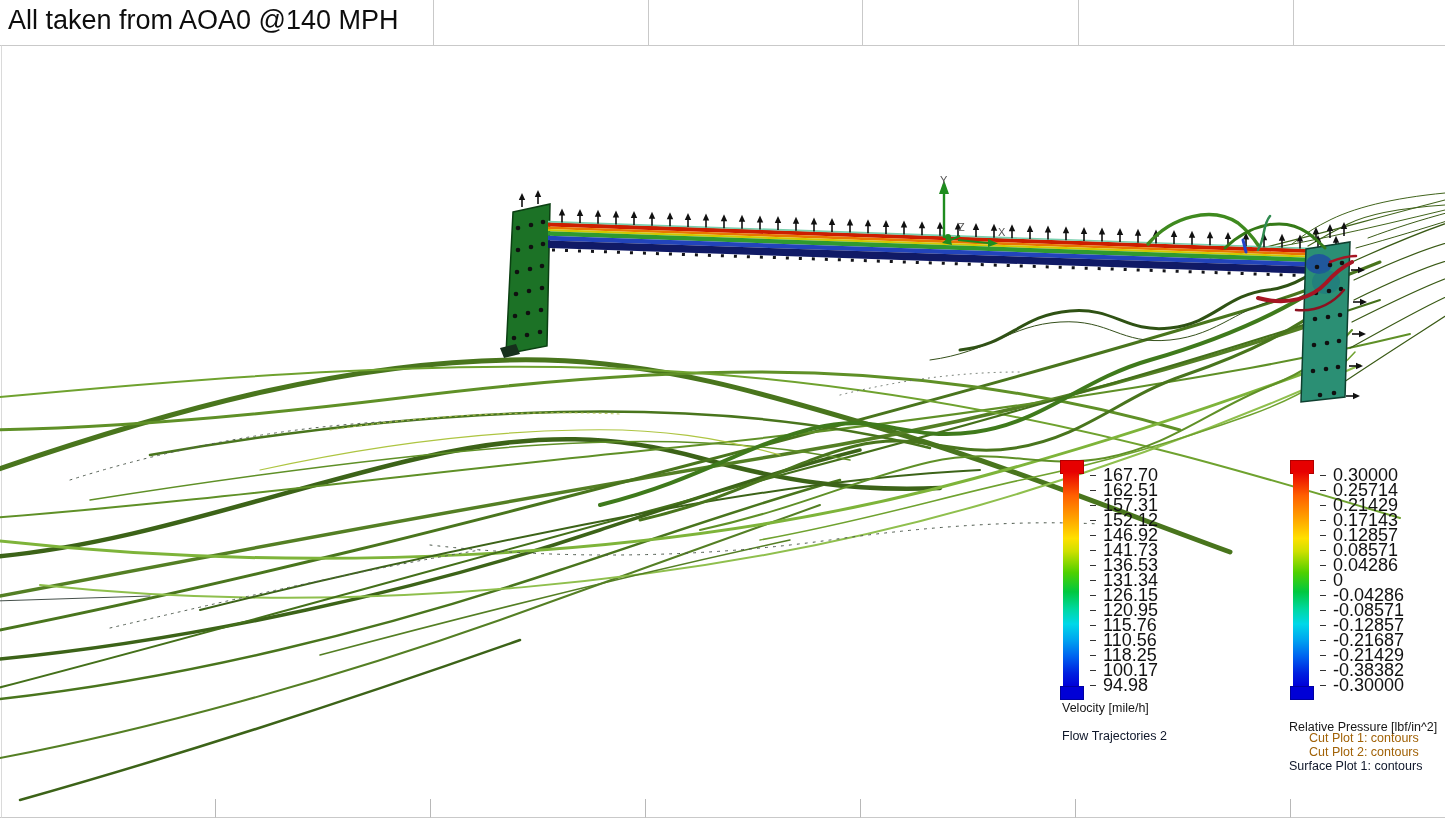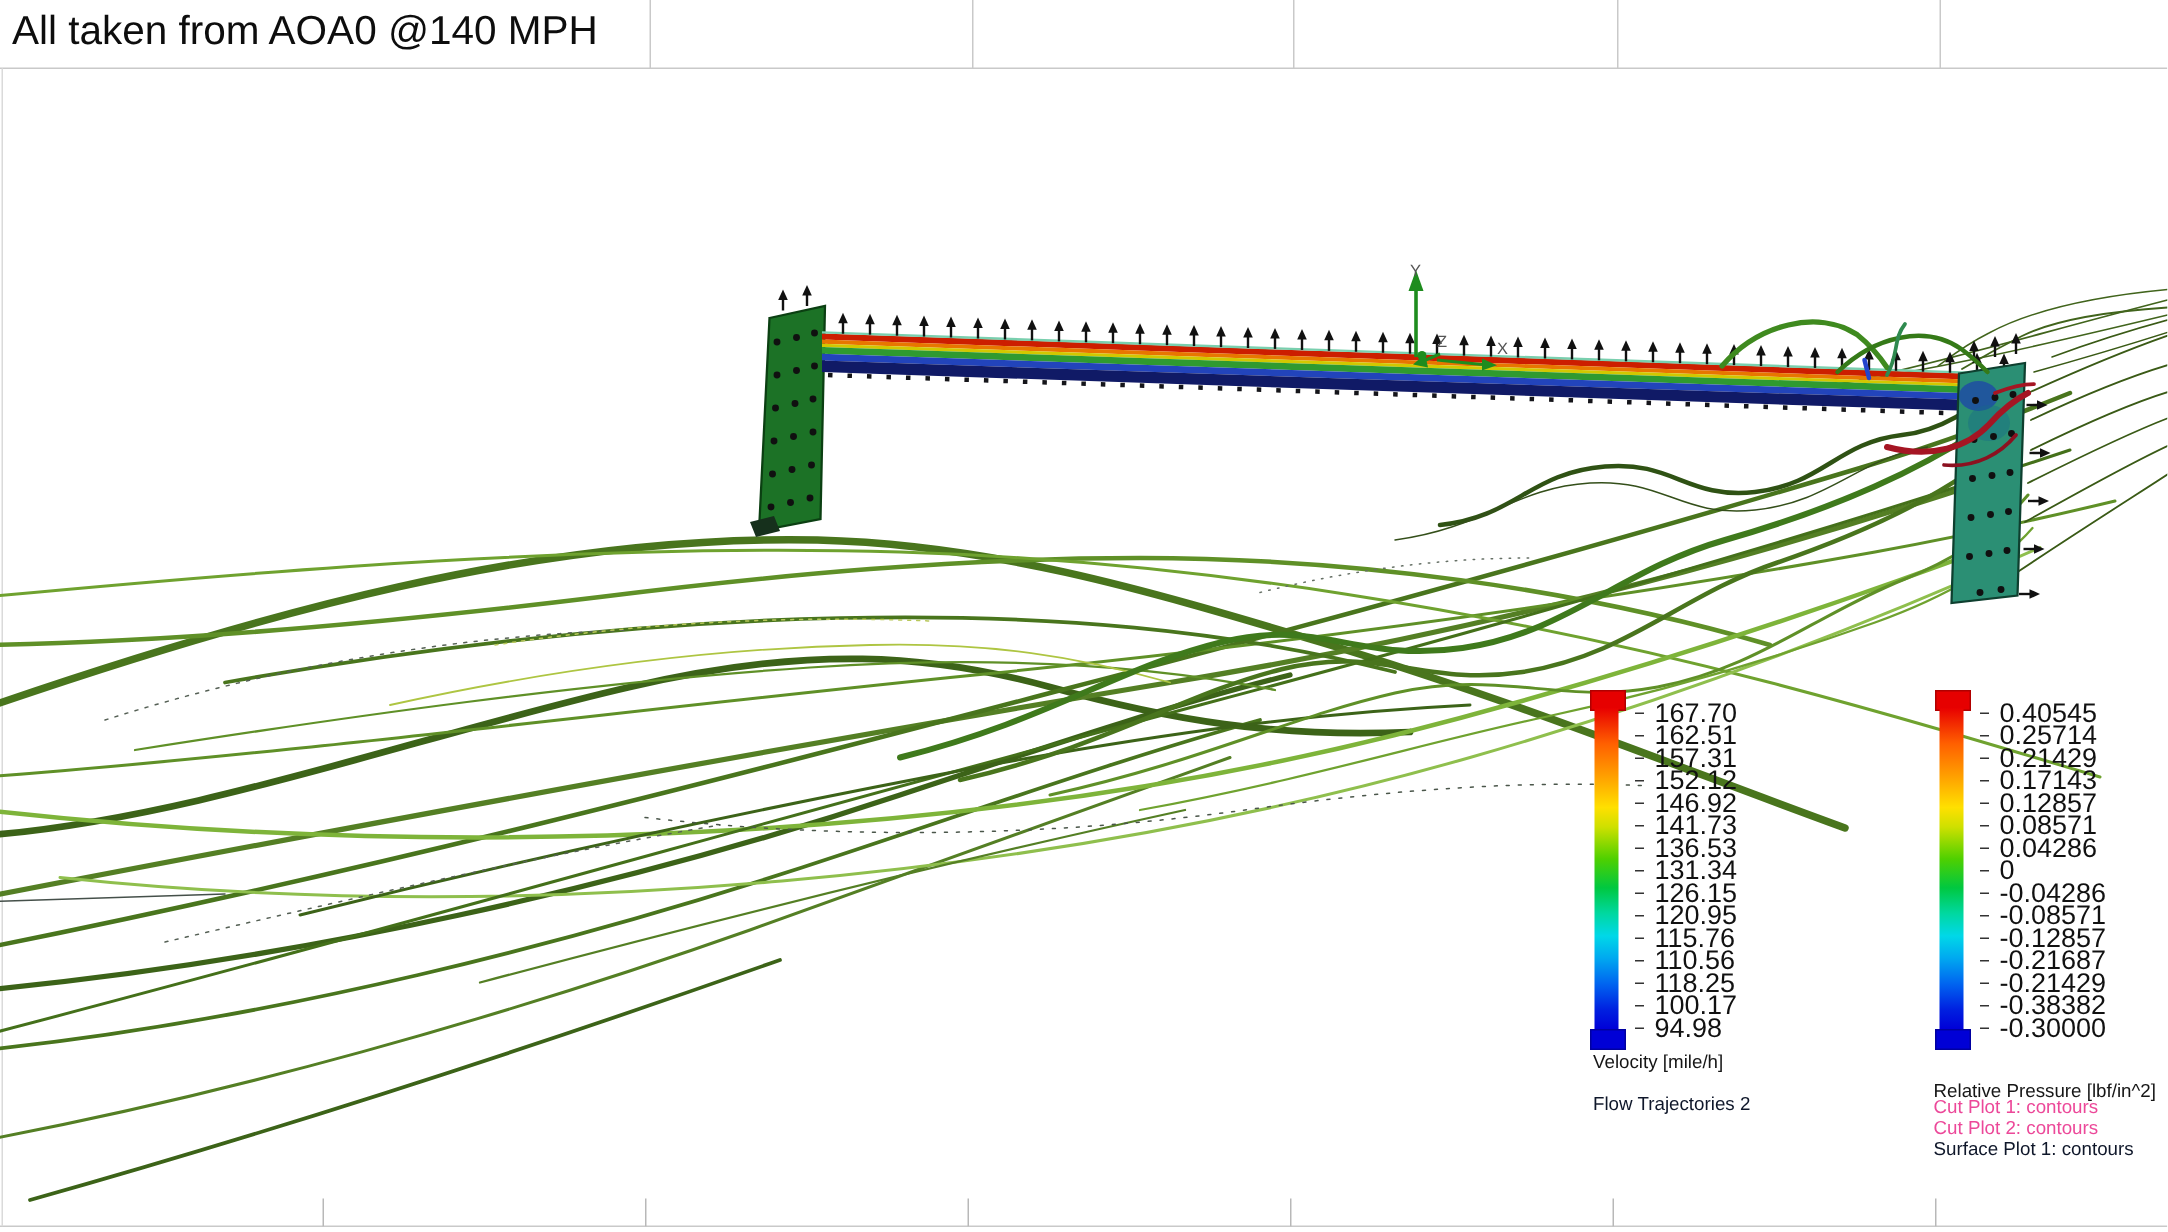--- a/index.html
+++ b/index.html
@@ -15,21 +15,21 @@
   .bar{position:absolute;left:5px;top:14px;width:16px;height:214px;
        background:linear-gradient(to bottom,
         #e80000 0%,#ff5f00 11%,#ff9e00 21%,#ffe000 31%,#cfe000 37%,
         #4fd000 47%,#00c840 56%,#00d8a0 64%,#00d8e8 71%,#00a8f0 78%,
         #0064f0 86%,#0020e0 94%,#0000d8 100%);}
   .ticks{position:absolute;left:32px;top:10px;}
   .trow{height:15px;display:flex;align-items:center;font-size:18px;color:#111;}
   .dash{display:inline-block;width:6px;height:0;border-top:1.5px solid #333;margin-right:7px;}
   .lcap{position:absolute;font-size:12.5px;color:#161616;white-space:nowrap;}
   .plotlbl{position:absolute;font-size:12.5px;color:#0f172a;white-space:nowrap;line-height:14.5px;}
-  .muted{color:#ec4899;}
+  .muted{color:#a16207;margin-left:20px;}
 </style>
 </head>
 <body>
 
 <div id="page">
 
   <svg id="scene" width="1445" height="821" viewBox="0 0 1445 821">
     <defs>
       <g id="arrUp">
         <path d="M0,1 V-7" stroke="#111" stroke-width="1.6"></path>
@@ -315,21 +315,21 @@
   <div class="lcap" style="left:1062px;top:701px">Velocity [mile/h]</div>
   <div class="plotlbl" style="left:1062px;top:729px">Flow Trajectories 2</div>
 
   <div class="legend" style="left:1288px;top:458px">
     <div class="cap t"></div>
     <div class="bar"></div>
     <div class="cap b"></div>
     <div class="ticks">
       <div class="trow">
           <i class="dash"></i>
-          <span>0.40545</span>
+          <span>0.30000</span>
         </div>
       <div class="trow">
           <i class="dash"></i>
           <span>0.25714</span>
         </div>
       <div class="trow">
           <i class="dash"></i>
           <span>0.21429</span>
         </div>
       <div class="trow">

